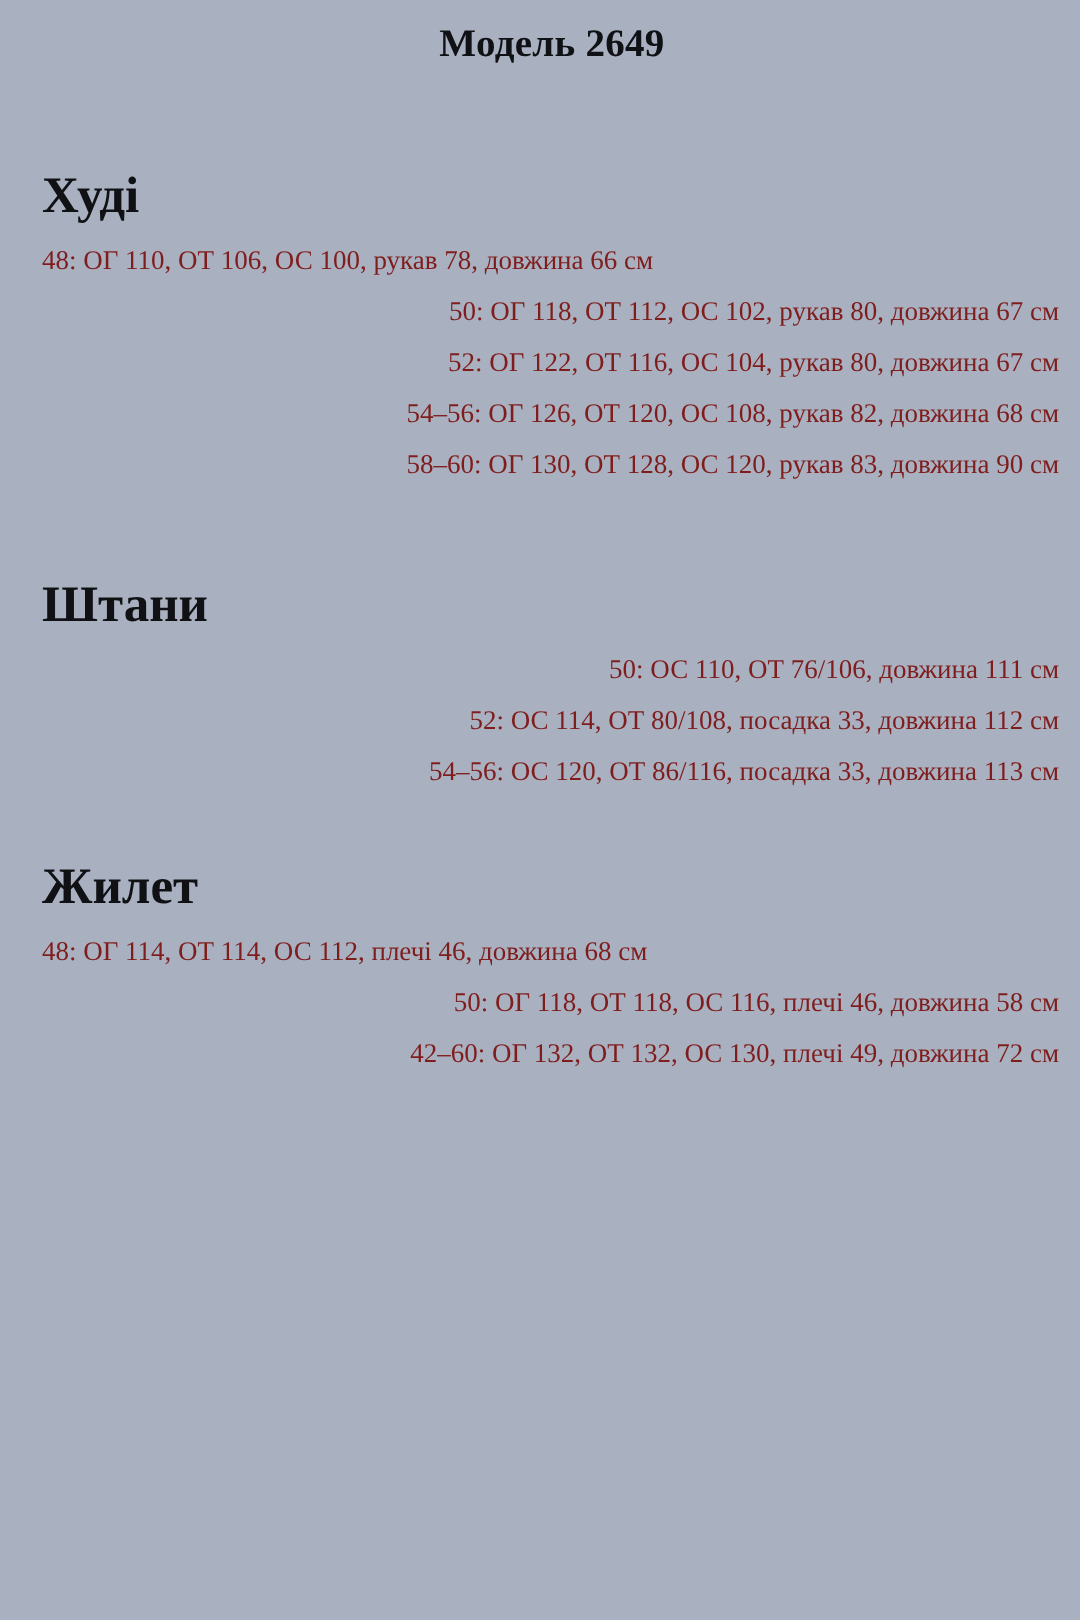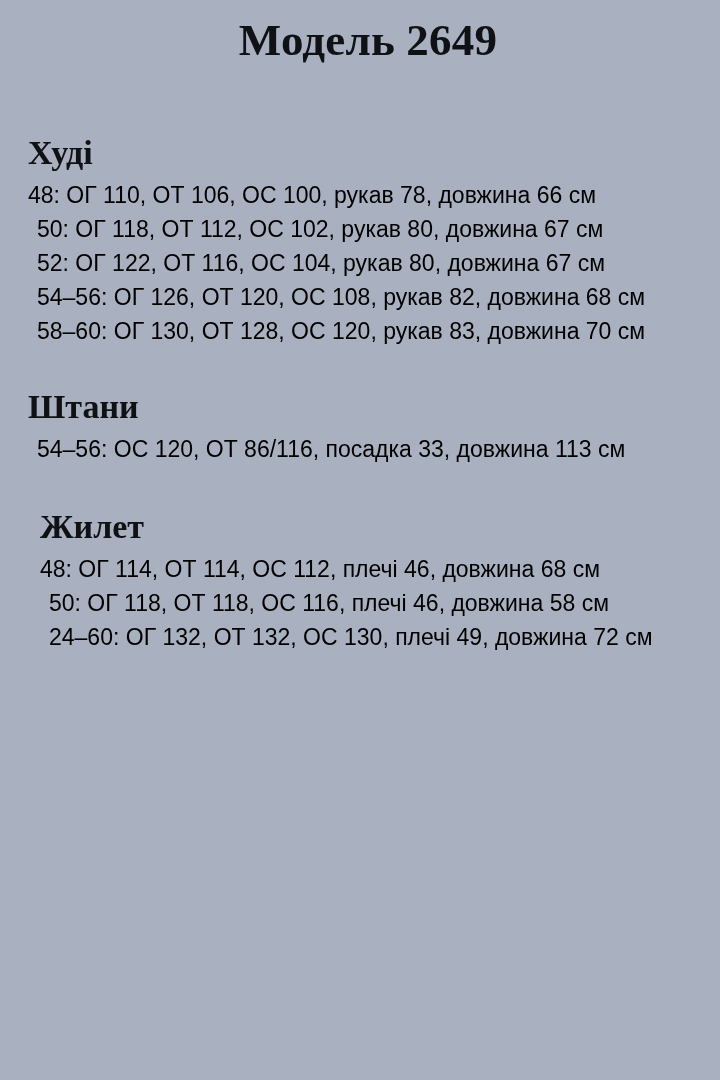--- a/index.html
+++ b/index.html
@@ -17,21 +17,21 @@
   .page {
     position: relative;
     width: 720px;
     height: 1080px;
     box-sizing: border-box;
   }
   .title {
     text-align: center;
     font-family: "Liberation Serif", serif;
     font-weight: bold;
-    font-size: 45px;
+    font-size: 26px;
     letter-spacing: 0.2px;
     margin: 14px 0 0 16px;
     color: #0f1115;
   }
   .section {
     margin: 0 0 0 0;
     padding: 0 14px 0 28px;
   }
   .section-title {
     font-family: "Liberation Serif", serif;
@@ -39,61 +39,64 @@
     font-size: 34px;
     color: #0f1115;
     margin: 0 0 6px 0;
   }
   .lines {
     margin: 0;
     padding: 0;
     list-style: none;
   }
   .line {
-    font-family: Liberation Sans, sans-serif;
-    font-size: 23px;
+    font-family: Liberation Serif, serif;
+    font-size: 18px;
     line-height: 34px;
     white-space: nowrap;
-    color: #000000;
+    color: #7f1d1d;
   }
   .line.indent {
     padding-left: 9px;
+    text-align: right;
   }
   
   #section-hoodie { margin-top: 68px; }
-  #section-pants  { margin-top: 40px; }
-  #section-vest   { margin-top: 42px; margin-left: 12px; }
+  #section-pants  { margin-top: 59px; }
+  #section-vest   { margin-top: 42px; }
 </style>
 </head>
 <body style="background: rgb(169, 176, 191); color: rgb(21, 23, 28);">
 
 <div class="page">
 
   <h1 class="title">Модель 2649</h1>
 
   <div class="section" id="section-hoodie">
     <div class="section-title">Худі</div>
     <ul class="lines">
       <li class="line">48: ОГ 110, ОТ 106, ОС 100, рукав 78, довжина 66 см</li>
       <li class="line indent">50: ОГ 118, ОТ 112, ОС 102, рукав 80, довжина 67 см</li>
       <li class="line indent">52: ОГ 122, ОТ 116, ОС 104, рукав 80, довжина 67 см</li>
       <li class="line indent">54–56: ОГ 126, ОТ 120, ОС 108, рукав 82, довжина 68 см</li>
-      <li class="line indent">58–60: ОГ 130, ОТ 128, ОС 120, рукав 83, довжина 70 см</li>
+      <li class="line indent">58–60: ОГ 130, ОТ 128, ОС 120, рукав 83, довжина 90 см</li>
     </ul>
   </div>
 
   <div class="section" id="section-pants">
     <div class="section-title">Штани</div>
     <ul class="lines">
+      <li class="line indent">50: ОС 110, ОТ 76/106, довжина 111 см</li>
+      <li class="line indent">52: ОС 114, ОТ 80/108, посадка 33, довжина 112 см</li>
       <li class="line indent">54–56: ОС 120, ОТ 86/116, посадка 33, довжина 113 см</li>
     </ul>
   </div>
 
   <div class="section" id="section-vest">
     <div class="section-title">Жилет</div>
     <ul class="lines">
       <li class="line">48: ОГ 114, ОТ 114, ОС 112, плечі 46, довжина 68 см</li>
       <li class="line indent">50: ОГ 118, ОТ 118, ОС 116, плечі 46, довжина 58 см</li>
-      <li class="line indent">24–60: ОГ 132, ОТ 132, ОС 130, плечі 49, довжина 72 см</li>
+      <li class="line indent">42–60: ОГ 132, ОТ 132, ОС 130, плечі 49, довжина 72 см</li>
     </ul>
   </div>
 
 </div>
 
 </body></html>

